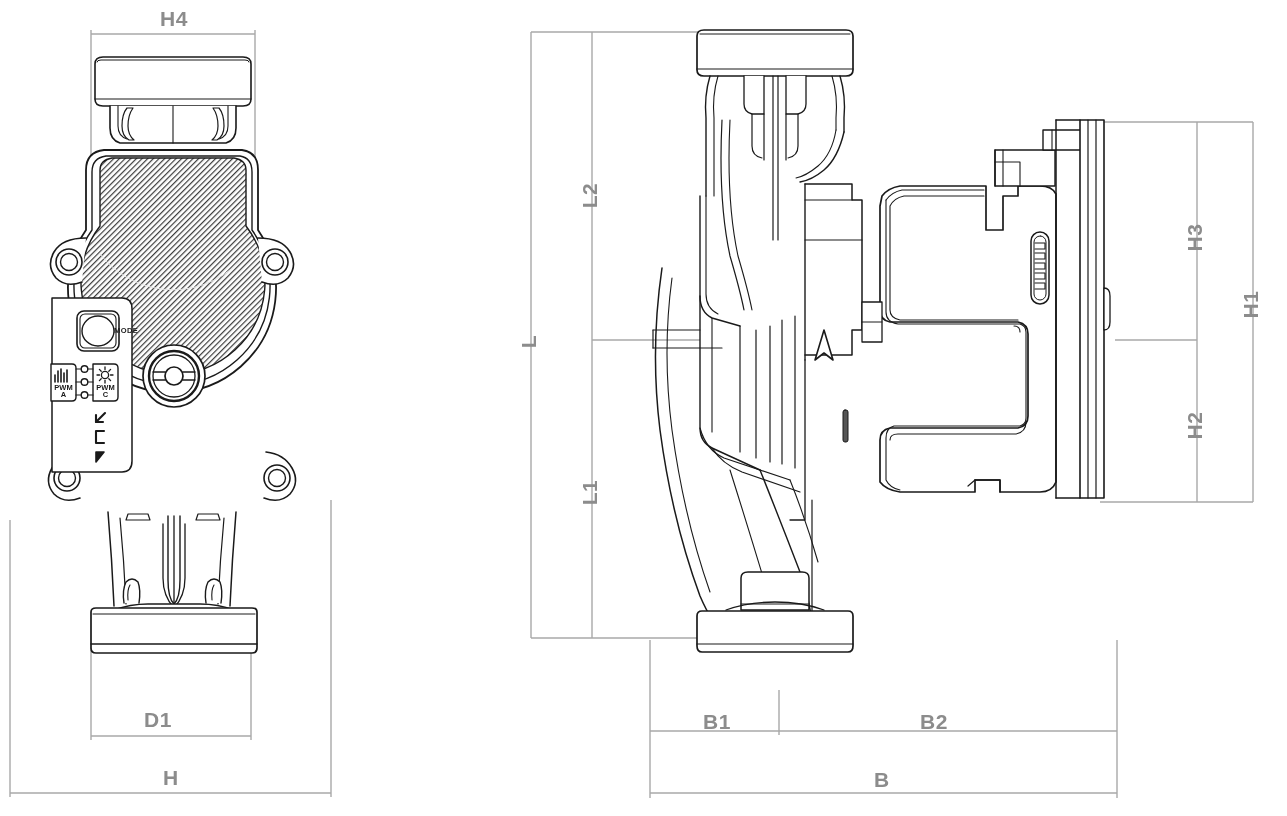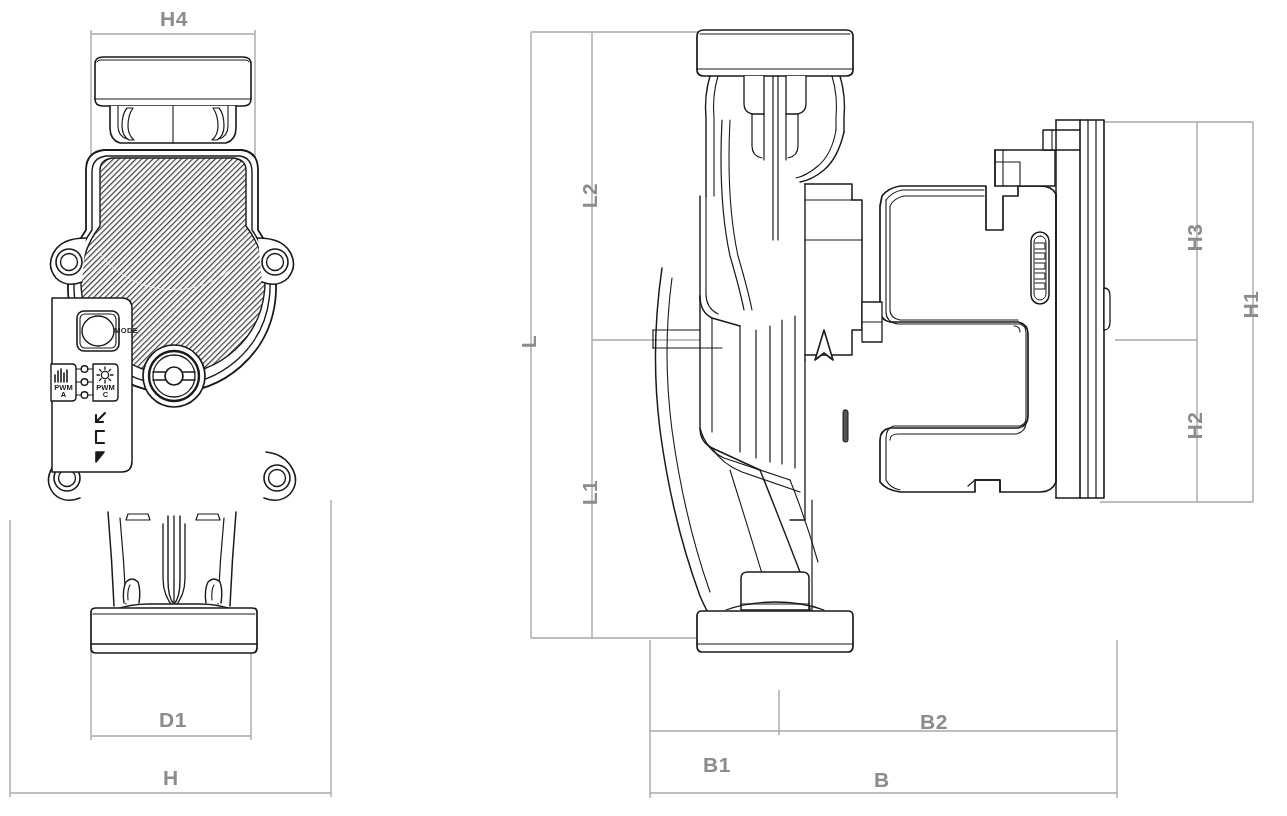--- a/index.html
+++ b/index.html
@@ -372,32 +372,32 @@
       </g>
 
       <g>
         <path d="M862,302 L882,302 L882,342 L862,342 Z" fill="#fff" stroke-width="1.3"></path>
         <line x1="862" y1="322" x2="882" y2="322" stroke-width="1"></line>
       </g>
     </g>
   </svg>
 
   <div class="dimlabel" style="left:160px;top:8px;">H4</div>
-  <div class="dimlabel" style="left:159px;top:709px;">D1</div>
+  <div class="dimlabel" style="left:144px;top:709px;">D1</div>
   <div class="dimlabel" style="left:163px;top:767px;">H</div>
 
   <div class="dimlabel rot" style="left:508px;top:331px;width:40px;text-align:center;">L</div>
   <div class="dimlabel rot" style="left:569px;top:185px;width:40px;text-align:center;">L2</div>
   <div class="dimlabel rot" style="left:569px;top:482px;width:40px;text-align:center;">L1</div>
 
   <div class="dimlabel rot" style="left:1230px;top:294px;width:40px;text-align:center;">H1</div>
   <div class="dimlabel rot" style="left:1174px;top:227px;width:40px;text-align:center;">H3</div>
   <div class="dimlabel rot" style="left:1174px;top:415px;width:40px;text-align:center;">H2</div>
 
-  <div class="dimlabel" style="left:703px;top:711px;margin-top:43px;">B1</div>
+  <div class="dimlabel" style="left:703px;top:711px;">B1</div>
   <div class="dimlabel" style="left:920px;top:711px;">B2</div>
   <div class="dimlabel" style="left:874px;top:769px;">B</div>
 
 
   <div style="position:absolute;left:82px;top:326px;width:34px;text-align:left;
               color:#1a1a1a;font-size:7.5px;font-weight:bold;letter-spacing:0.4px;
               font-family:'Liberation Sans',sans-serif;margin-left:32px;">MODE</div>
 
   <div style="position:absolute;left:51px;top:383px;width:25px;text-align:center;
               color:#1a1a1a;font-size:7.5px;font-weight:bold;font-family:'Liberation Sans',sans-serif;">PWM</div>

